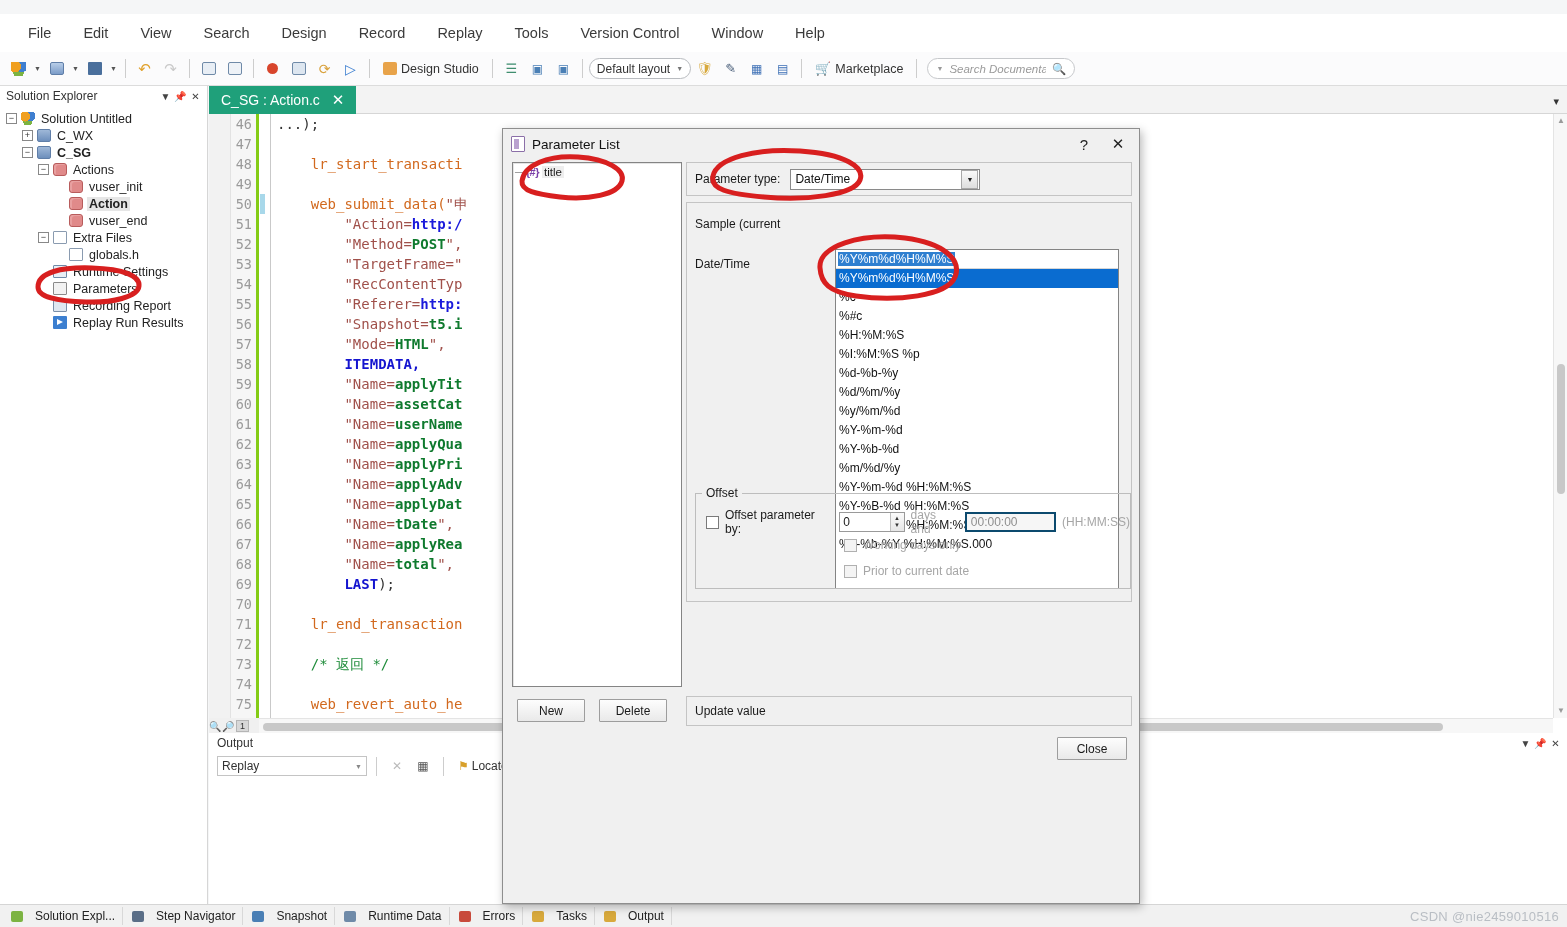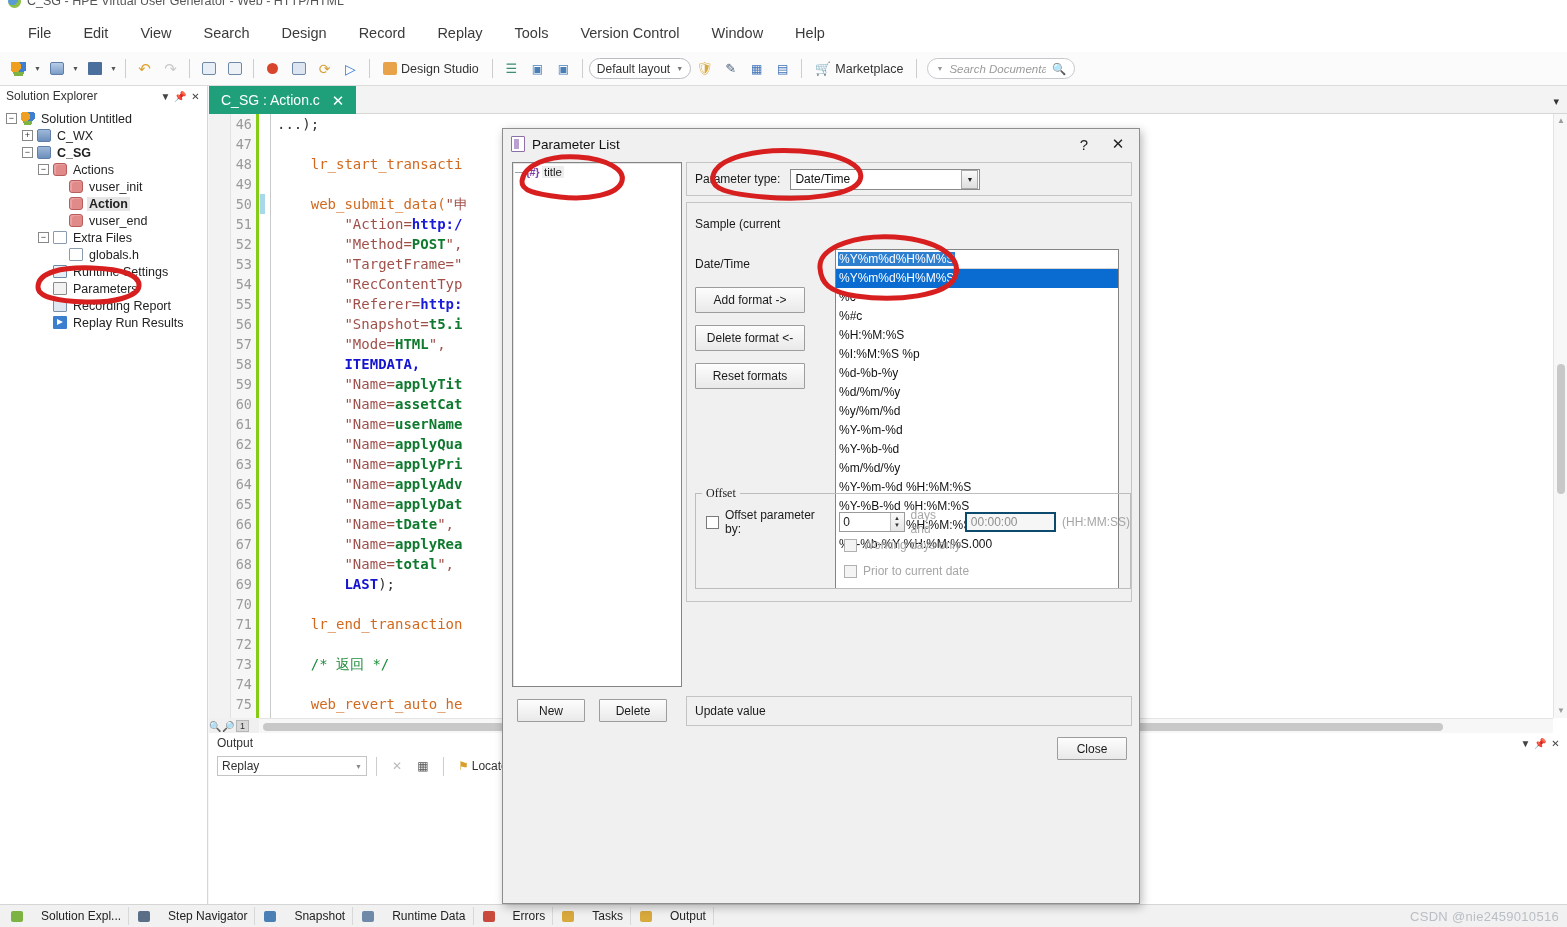--- a/index.html
+++ b/index.html
@@ -151,21 +151,21 @@
   }
 
   
   .editor-area {
     position: absolute; left: 209px; top: 86px; right: 0; height: 649px;
     background: #ffffff;
     border-bottom: 1px solid #d0d0d0;
   }
   .tabstrip {
     height: 28px; background: #f3f3f3;
-    display: flex; align-items: flex-start; position: relative;
+    display: flex; align-items: center; position: relative;
     border-bottom: 1px solid #d6d6d6;
   }
   .tab-active {
     display: flex; align-items: center; gap: 12px;
     height: 28px; padding: 0 12px;
     background: #1fa07a; color: #ffffff;
     font-size: 14px; cursor: default; white-space: nowrap;
   }
   .tab-close { font-size: 15px; line-height: 1; cursor: default; }
   .tabstrip-right {
@@ -282,21 +282,21 @@
   .out-options .oo-arrow { padding: 0 5px; font-size: 7px; color: #666; }
   .out-body { position: absolute; left: 0; top: 46px; right: 0; bottom: 0; background: #fff; }
 
   
   .statusbar {
     position: absolute; left: 0; bottom: 0; width: 1567px; height: 23px;
     background: #f1f1f1; border-top: 1px solid #d5d5d5;
     display: flex; align-items: center; padding-left: 4px; gap: 2px;
   }
   .sb-item {
-    display: flex; align-items: center; gap: 18px;
+    display: flex; align-items: center; gap: 12px;
     padding: 2px 7px; font-size: 12px; color: #222;
     border-right: 1px solid #d8d8d8; cursor: default; white-space: nowrap;
   }
   .watermark {
     position: absolute; right: 8px; bottom: 3px;
     font-size: 13px; color: #b9bec4; letter-spacing: 0.3px;
     user-select: none; white-space: nowrap;
   }
 
   
@@ -410,21 +410,21 @@
 
   .side-btns { position: absolute; left: 8px; top: 84px; width: 132px; }
   .btn-side { width: 110px; height: 26px; margin-bottom: 12px; }
 
   .offset-group {
     position: absolute; left: 8px; bottom: 12px; width: 436px; height: 96px;
     border: 1px solid #bdbdbd;
   }
   .offset-legend {
     position: absolute; left: 6px; top: -8px; background: #f0f0f0;
-    padding: 0 4px; font-size: 12px; font-family: Liberation Serif, serif;
+    padding: 0 4px; font-size: 12px;
   }
   .chk-row { display: flex; align-items: center; gap: 6px; font-size: 12px; }
   .chk {
     width: 13px; height: 13px; border: 1px solid #7a7a7a; background: #fff; flex: none;
     cursor: default;
   }
   .chk.dis { border-color: #b0b0b0; background: #f4f4f4; }
   .dis-txt { color: #a6a6a6; }
   .spin {
     width: 66px; height: 20px; border: 1px solid #9a9a9a; background: #fff;
@@ -456,26 +456,20 @@
   }
 
   
   .annot { position: absolute; pointer-events: none; }
 </style>
 </head>
 <body>
 
 <div id="app">
 
-  <div class="titlebar">
-    <div class="tb-inner">
-      <span class="tb-logo"></span>
-      <span>C_SG - HPE Virtual User Generator - Web - HTTP/HTML</span>
-    </div>
-  </div>
 
   <div class="menubar">
     <div class="menu-item">File</div>
     <div class="menu-item">Edit</div>
     <div class="menu-item">View</div>
     <div class="menu-item">Search</div>
     <div class="menu-item">Design</div>
     <div class="menu-item">Record</div>
     <div class="menu-item">Replay</div>
     <div class="menu-item">Tools</div>
@@ -813,31 +807,20 @@
         </div>
 
         <div class="group-main">
 
           <div class="row-sample">
             <span class="lbl">Sample (current</span>
           </div>
 
           <span class="dt-label">Date/Time</span>
 
-          <div class="side-btns">
-            <div class="btn btn-side">
-              <span>Add format -&gt;</span>
-            </div>
-            <div class="btn btn-side">
-              <span>Delete format &lt;-</span>
-            </div>
-            <div class="btn btn-side">
-              <span>Reset formats</span>
-            </div>
-          </div>
 
           <div class="fmt-list">
             <div class="fmt-edit">
               <span class="sel-text">%Y%m%d%H%M%S</span>
             </div>
             <div id="fmt-items">
                 <div class="fmt-item sel">%Y%m%d%H%M%S</div>
                 <div class="fmt-item">%c</div>
                 <div class="fmt-item">%#c</div>
                 <div class="fmt-item">%H:%M:%S</div>

